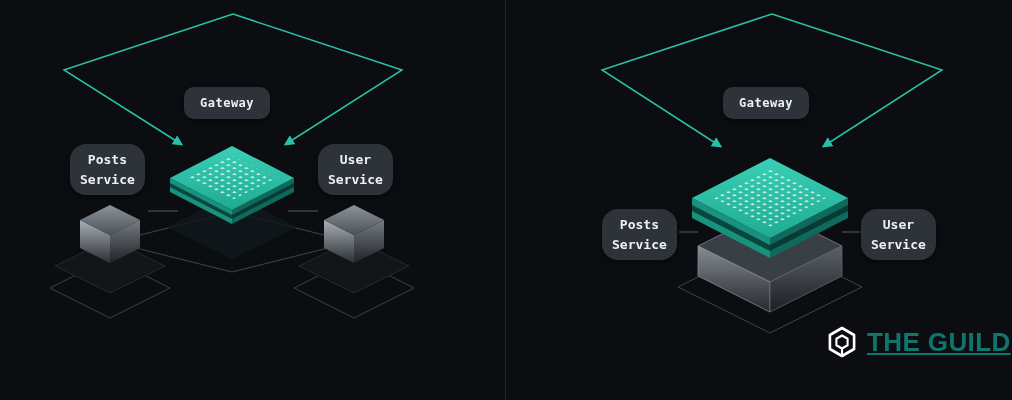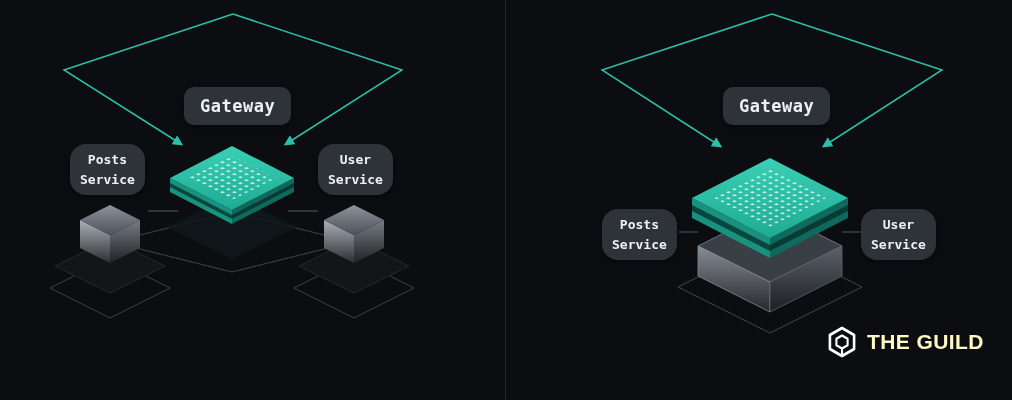--- a/index.html
+++ b/index.html
@@ -18,32 +18,33 @@
   .badge{
     position:absolute;
     background:#2e3339;
     color:#eef1f3;
     font-family:"DejaVu Sans Mono", monospace;
     font-weight:700;
     text-align:center;
     border-radius:16px;
     box-shadow:0 2px 6px rgba(0,0,0,.45);
   }
-  .badge.gateway{font-size:17px;padding:9px 16px;border-radius:10px;letter-spacing:.5px;}
+  .badge.gateway{font-size:12px;padding:9px 16px;border-radius:10px;letter-spacing:.5px;}
   .badge.service{font-size:13px;line-height:1.5;padding:6px 10px;white-space:pre-line;}
   .logo{
     position:absolute;left:826px;top:326px;
     display:flex;align-items:center;gap:9px;
   }
   .logo .logo-text{
-    color:#fef9c3;
+    color:#0f766e;
     font-family:"Liberation Sans", sans-serif;
     font-weight:700;
-    font-size:21px;
+    font-size:26px;
     letter-spacing:.4px;
+    text-decoration:underline;
   }
 </style>
 </head>
 <body>
 
 <div class="canvas">
 
   <svg width="0" height="0" style="position:absolute" aria-hidden="true">
     <defs>
       <marker id="arrow" viewBox="0 0 8 8" refX="6" refY="4" markerWidth="7" markerHeight="7" orient="auto">

